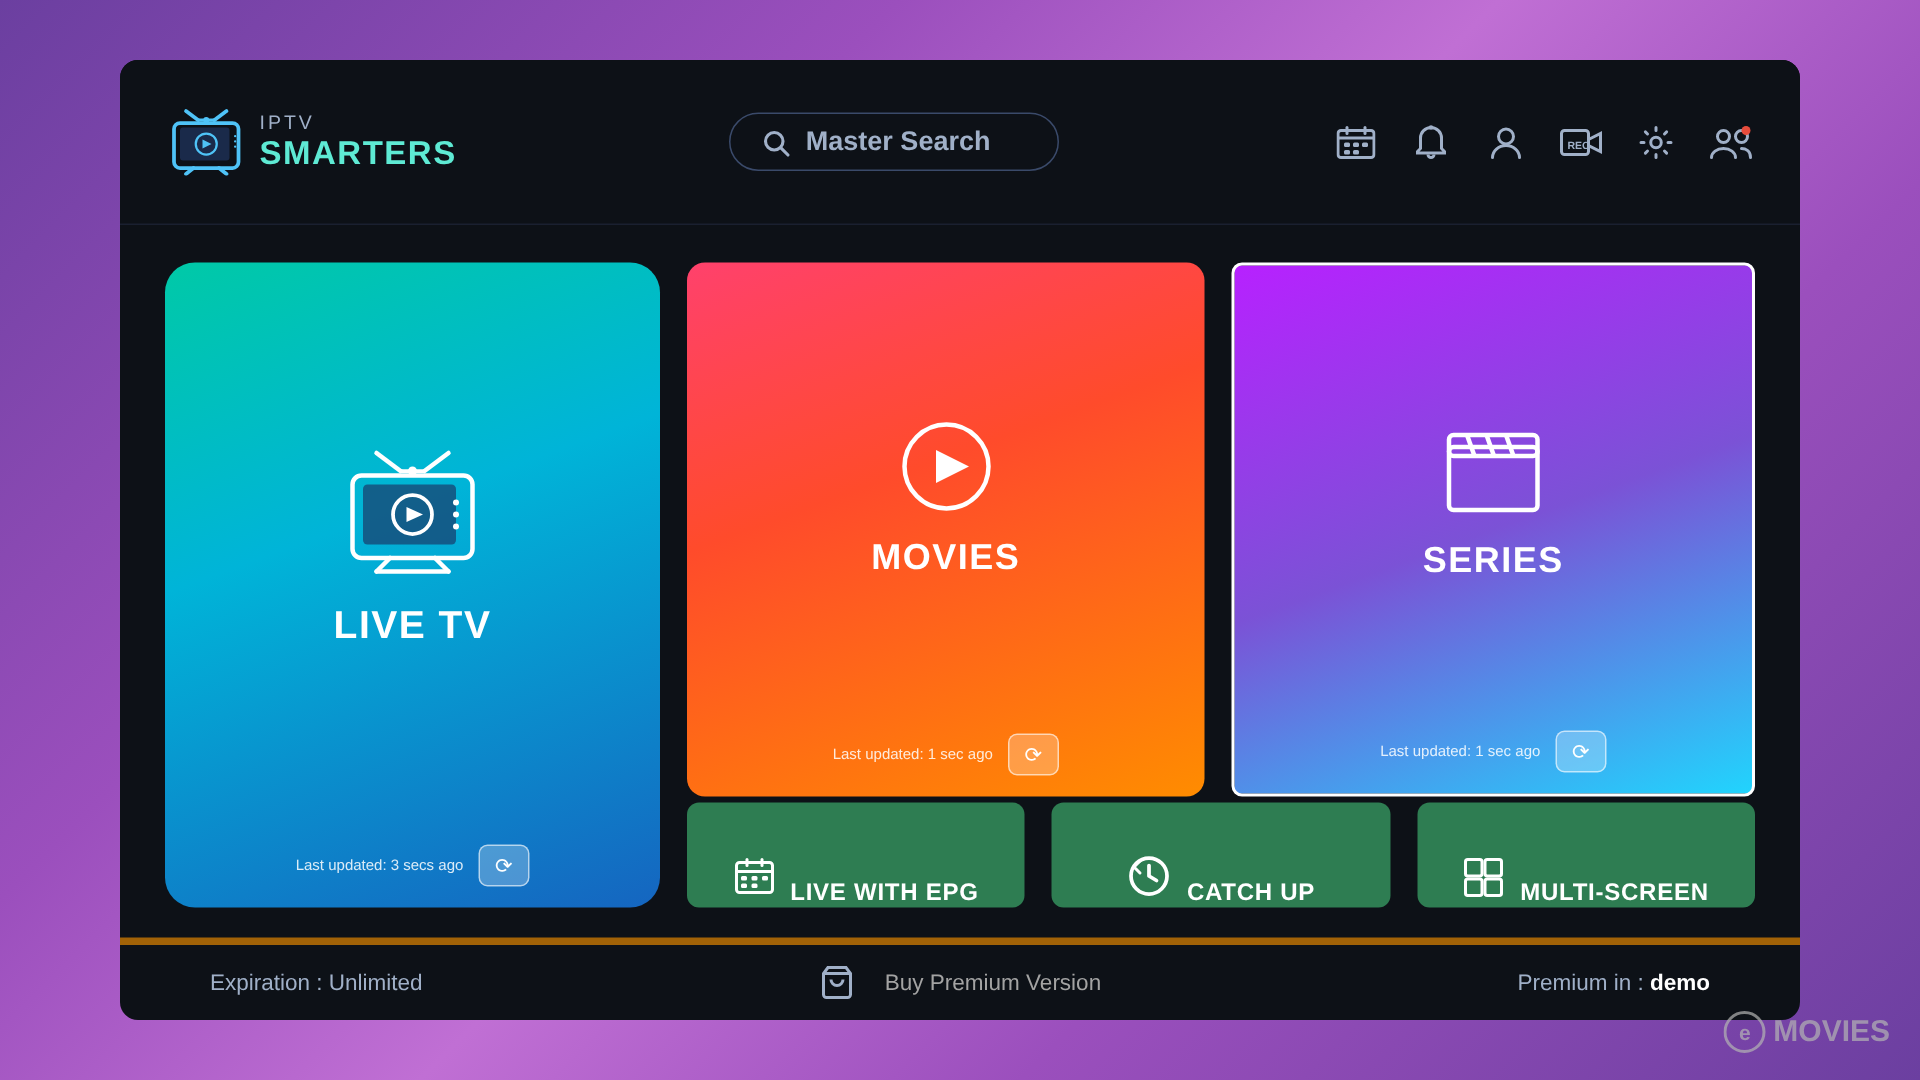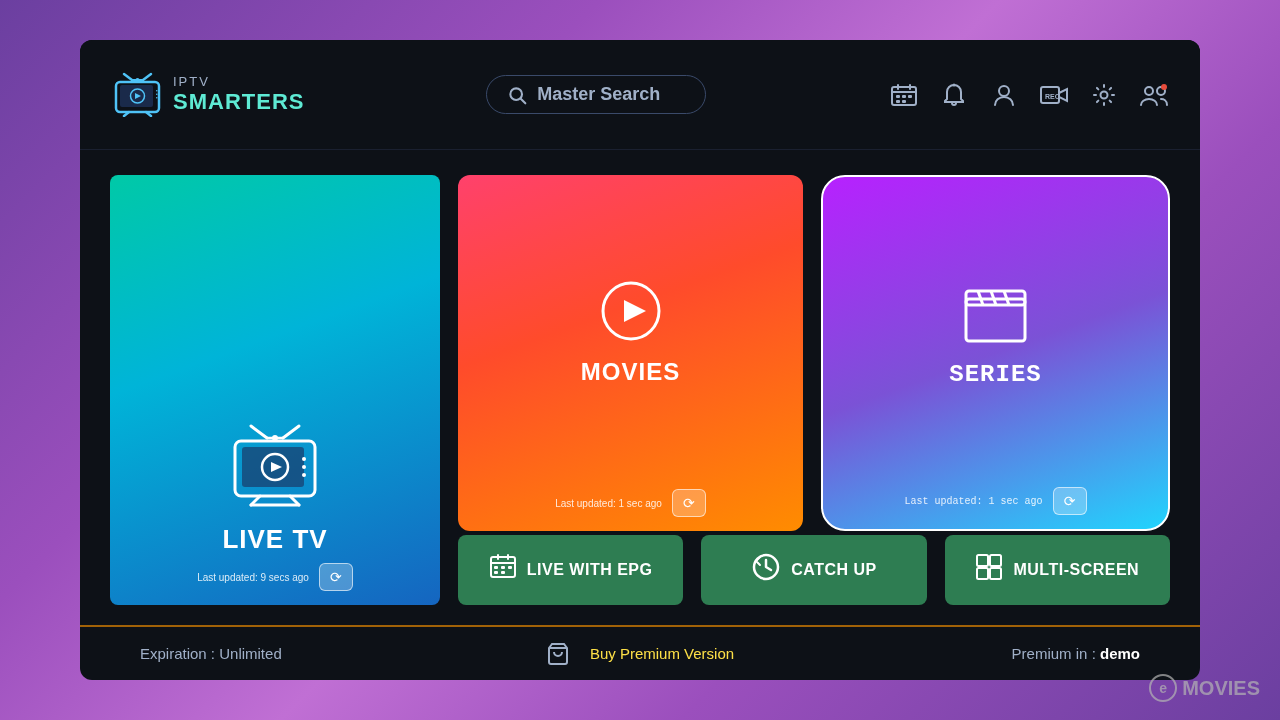--- a/index.html
+++ b/index.html
@@ -101,26 +101,26 @@
     
     .cards-row {
       display: flex;
       gap: 18px;
       flex: 1;
     }
 
     
     .live-tv-card {
       width: 330px;
-      border-radius: 8px;
+      border-radius: 20px;
       background: linear-gradient(160deg, #00c9a7 0%, #00b4d8 40%, #1565c0 100%);
       display: flex;
       flex-direction: column;
       align-items: center;
-      justify-content: flex-end;
+      justify-content: center;
       position: relative;
       cursor: pointer;
       flex-shrink: 0;
     }
 
     .live-tv-icon {
       margin-bottom: 12px;
     }
 
     .live-tv-label {
@@ -193,30 +193,29 @@
       font-size: 24px;
       font-weight: bold;
       letter-spacing: 1px;
       margin-top: 12px;
       margin-bottom: 45px;
     }
 
     
     .series-card {
       flex: 1;
-      border-radius: 24px;
+      border-radius: 7px;
       background: linear-gradient(160deg, #b721ff 0%, #7b52d6 50%, #21d4fd 100%);
       display: flex;
       flex-direction: column;
       align-items: center;
       justify-content: center;
       position: relative;
       cursor: pointer;
       border: 2.5px solid white;
-      font-family: Liberation Mono, monospace;
     }
 
     .series-label {
       color: white;
       font-size: 24px;
       font-weight: bold;
       letter-spacing: 1px;
       margin-top: 12px;
       margin-bottom: 40px;
     }
@@ -226,56 +225,56 @@
       display: flex;
       gap: 18px;
       height: 70px;
     }
 
     .bottom-btn {
       flex: 1;
       border-radius: 8px;
       background: #2e7d52;
       display: flex;
-      align-items: center;
+      align-items: flex-end;
       justify-content: center;
       gap: 10px;
       cursor: pointer;
       color: white;
       font-size: 16px;
       font-weight: bold;
       letter-spacing: 0.5px;
     }
 
     .bottom-btn-icon {
       font-size: 22px;
     }
 
     
     .footer {
       height: 55px;
       display: flex;
       align-items: center;
       padding: 0 30px;
       flex-shrink: 0;
-      border-top: 2px solid #a16207;
+      border-top: 5px solid #a16207;
     }
 
     .footer-expiry {
       color: #a0b0c8;
       font-size: 15px;
       flex: 1;
       padding-left: 30px;
     }
 
     .footer-buy {
       display: flex;
       align-items: center;
       gap: 20px;
-      color: #fde047;
+      color: #a3a3a3;
       font-size: 15px;
       cursor: pointer;
       flex: 1;
       justify-content: center;
     }
 
     .footer-logged {
       color: #a0b0c8;
       font-size: 15px;
       flex: 1;
@@ -440,21 +439,21 @@
             <circle cx="79" cy="44" r="2" fill="white"></circle>
             <circle cx="79" cy="52" r="2" fill="white"></circle>
 
             <line x1="35" y1="73" x2="26" y2="82" stroke="white" stroke-width="3" stroke-linecap="round"></line>
             <line x1="65" y1="73" x2="74" y2="82" stroke="white" stroke-width="3" stroke-linecap="round"></line>
             <line x1="26" y1="82" x2="74" y2="82" stroke="white" stroke-width="3" stroke-linecap="round"></line>
           </svg>
         </div>
         <div class="live-tv-label">LIVE TV</div>
         <div class="card-footer">
-          <span class="last-updated-text">Last updated: 9 secs ago</span>
+          <span class="last-updated-text">Last updated: 3 secs ago</span>
           <div class="refresh-btn">⟳</div>
         </div>
       </div>
 
       <div class="right-side">
         <div class="top-right-cards">
 
           <div class="movies-card">
             <svg width="70" height="70" viewBox="0 0 70 70" fill="none" xmlns="http://www.w3.org/2000/svg">
               <circle cx="35" cy="35" r="28" fill="none" stroke="white" stroke-width="3"></circle>

